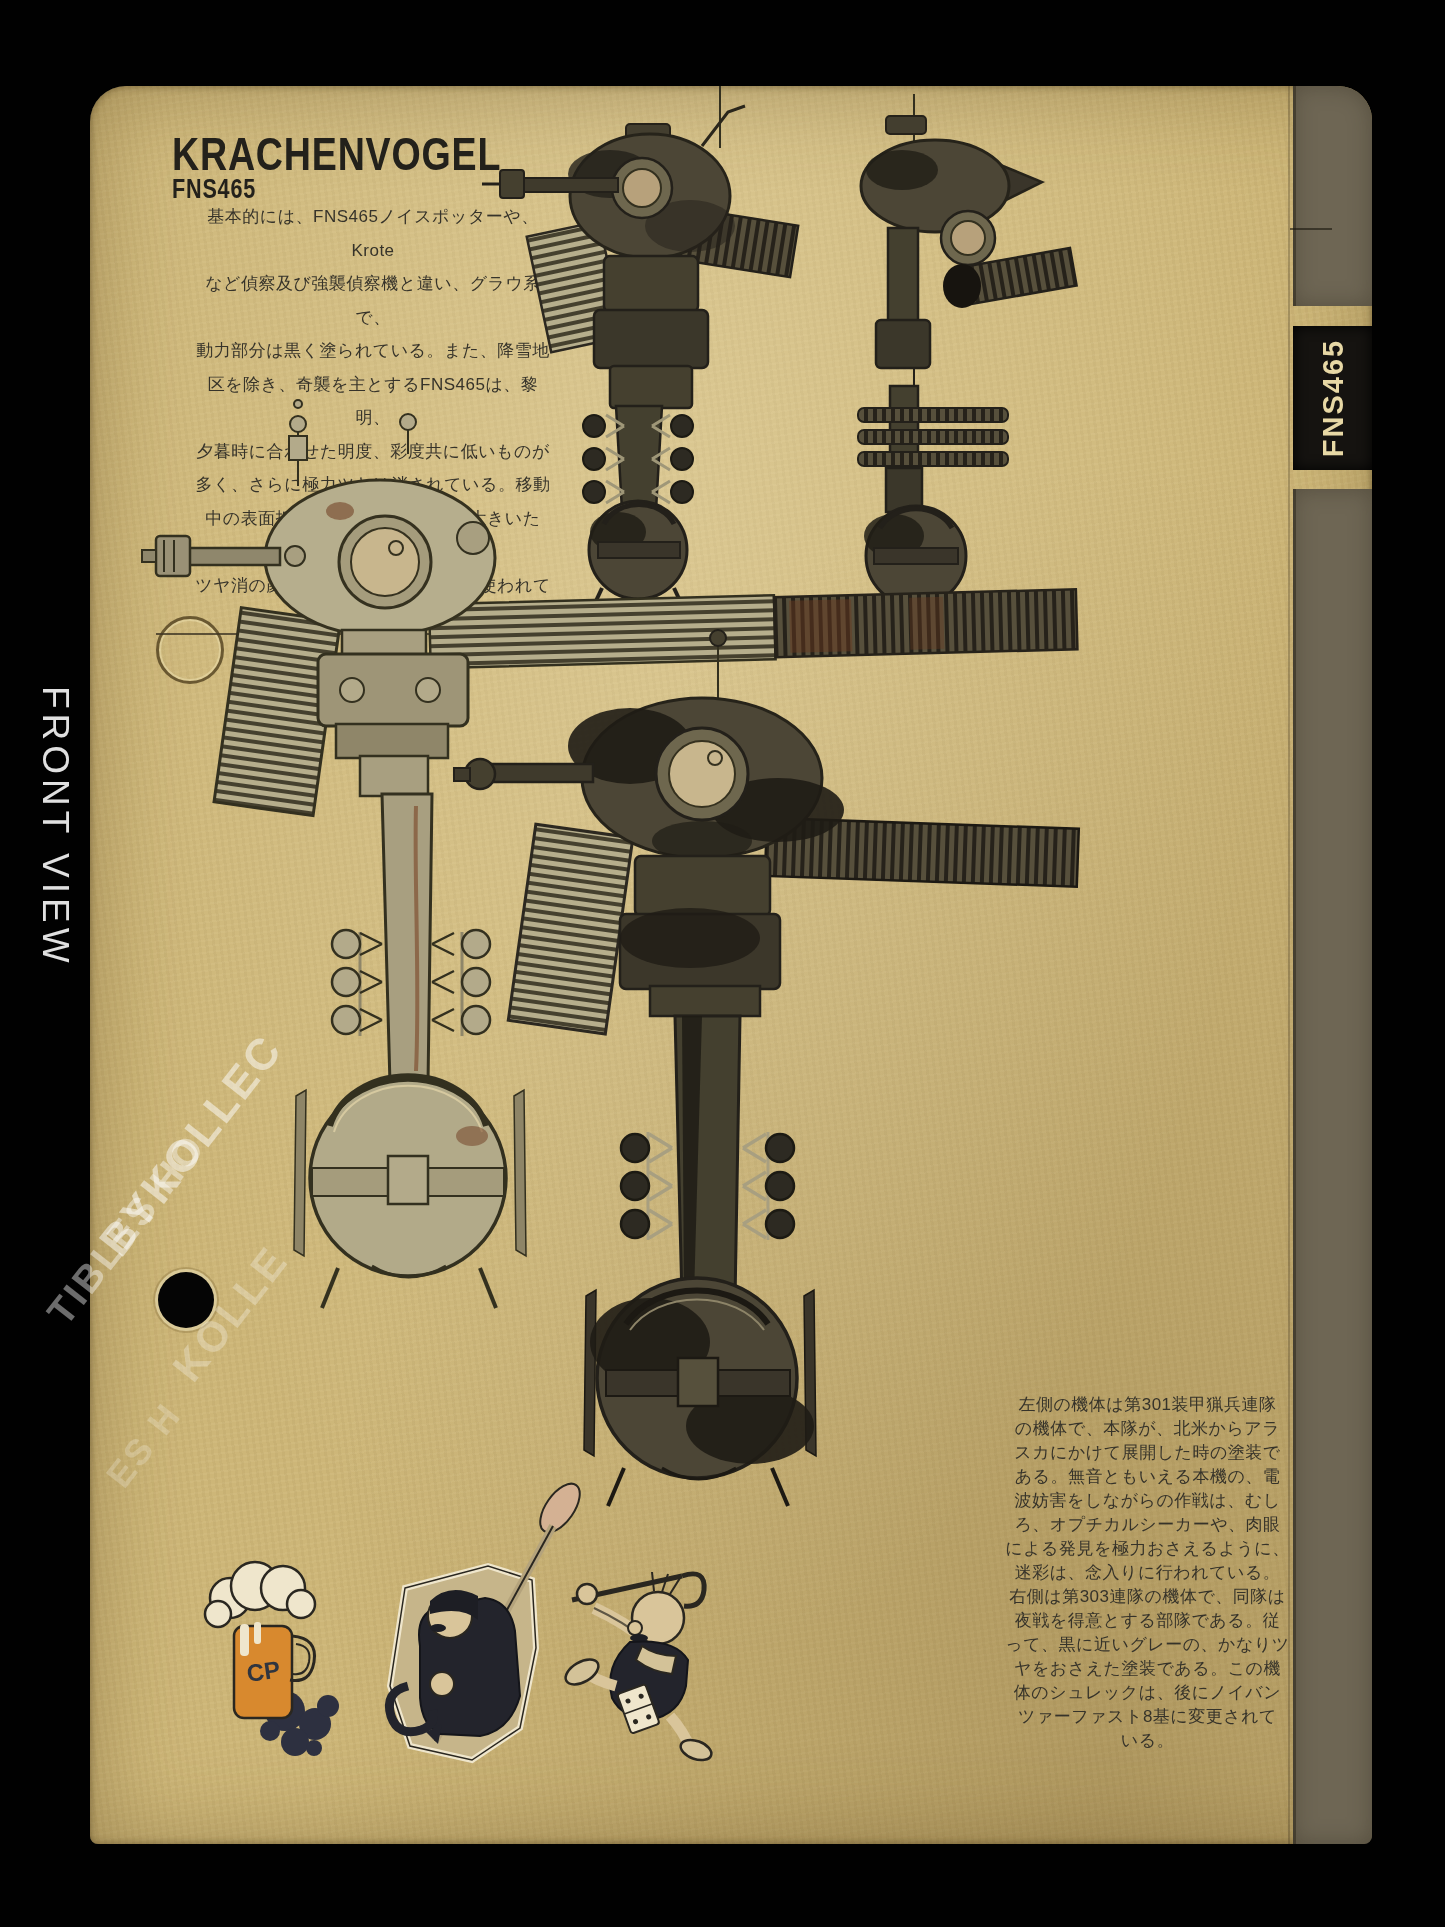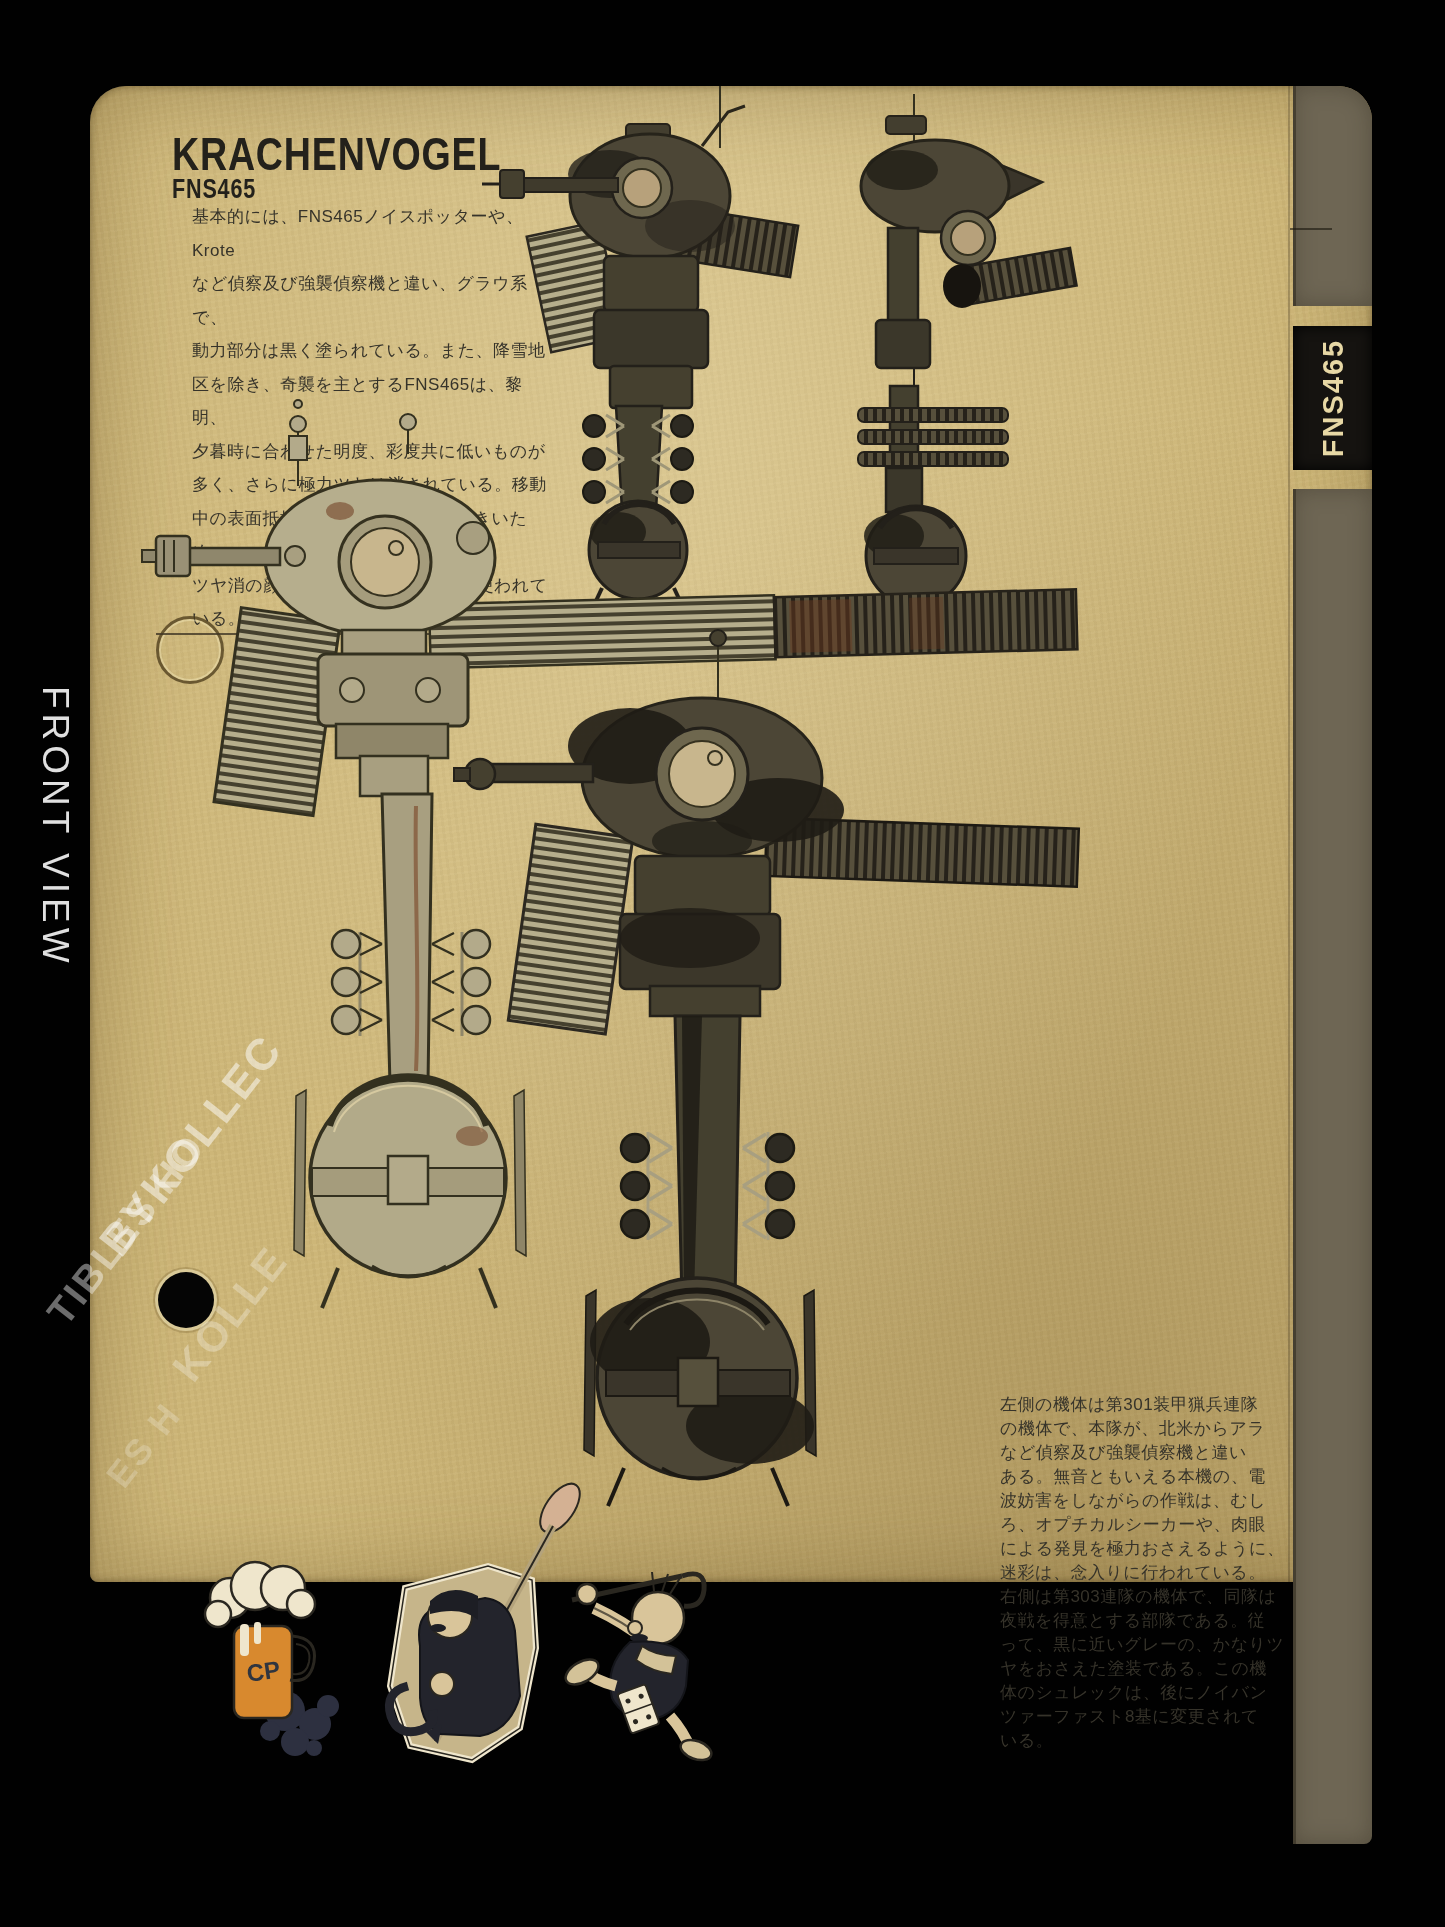--- a/index.html
+++ b/index.html
@@ -2,29 +2,29 @@
 <html><head>
 <meta charset="utf-8">
 <style>
   html,body{margin:0;padding:0;background:#000;}
   .stage{position:relative;width:1445px;height:1927px;background:#010101;overflow:hidden;
          font-family:"Liberation Sans",sans-serif;}
   
   .front-view{position:absolute;left:34px;top:686px;writing-mode:vertical-rl;
     color:#ececec;font-size:37px;letter-spacing:5px;font-weight:400;opacity:.95;}
   
-  .page{position:absolute;left:90px;top:86px;width:1282px;height:1496px;
+  .page{position:absolute;left:90px;top:86px;width:1282px;height:1758px;
     background:
       radial-gradient(ellipse at 45% 22%, rgba(255,246,214,.28), rgba(255,246,214,0) 62%),
       radial-gradient(ellipse at 80% 95%, rgba(90,66,26,.25), rgba(90,66,26,0) 55%),
       repeating-linear-gradient(83deg, rgba(118,94,44,.06) 0 3px, rgba(118,94,44,0) 3px 7px),
       repeating-linear-gradient(-8deg, rgba(255,241,198,.06) 0 2px, rgba(255,241,198,0) 2px 6px),
       #cdb678;
     border-radius:36px 34px 10px 8px;
-    box-shadow:inset 0 0 90px rgba(92,70,30,.38), inset 0 0 8px rgba(60,44,16,.55);}
+    box-shadow:inset 0 0 90px rgba(92,70,30,.38), inset 0 0 8px rgba(60,44,16,.55);text-align:center;}
   .title{position:absolute;left:82px;top:40px;font-size:47px;font-weight:900;
     color:#23211b;transform:scaleX(.8);transform-origin:left top;letter-spacing:1px;white-space:nowrap;}
   .subtitle{position:absolute;left:82px;top:88px;font-size:27px;font-weight:900;
     color:#23211b;transform:scaleX(.8);transform-origin:left top;letter-spacing:1px;}
   .jp{position:absolute;color:#36332a;white-space:pre-line;margin-left:20px;}
   .intro{left:82px;top:114px;width:362px;font-size:17px;line-height:33.5px;letter-spacing:.5px;}
   .caption{left:890px;top:1307px;width:295px;font-size:17px;line-height:24px;letter-spacing:.5px;}
   
   .hole{position:absolute;border-radius:50%;}
   .hole.ring{left:66px;top:530px;width:62px;height:62px;border:3px solid rgba(72,56,24,.75);
@@ -68,21 +68,21 @@
 など偵察及び強襲偵察機と違い、グラウ系で、
 動力部分は黒く塗られている。また、降雪地
 区を除き、奇襲を主とするFNS465は、黎明、
 夕暮時に合わせた明度、彩度共に低いものが
 多く、さらに極力ツヤは消されている。移動
 中の表面抵抗も、形状的な抵抗が大きいため、
 ツヤ消の顔料は、かなり荒いものも使われて
 いる。</div>
     <div class="jp caption">左側の機体は第301装甲猟兵連隊
 の機体で、本隊が、北米からアラ
-など偵察及び強襲偵察機と違い
+スカにかけて展開した時の塗装で
 ある。無音ともいえる本機の、電
 波妨害をしながらの作戦は、むし
 ろ、オプチカルシーカーや、肉眼
 による発見を極力おさえるように、
 迷彩は、念入りに行われている。
 右側は第303連隊の機体で、同隊は
 夜戦を得意とする部隊である。従
 って、黒に近いグレーの、かなりツ
 ヤをおさえた塗装である。この機
 体のシュレックは、後にノイバン

